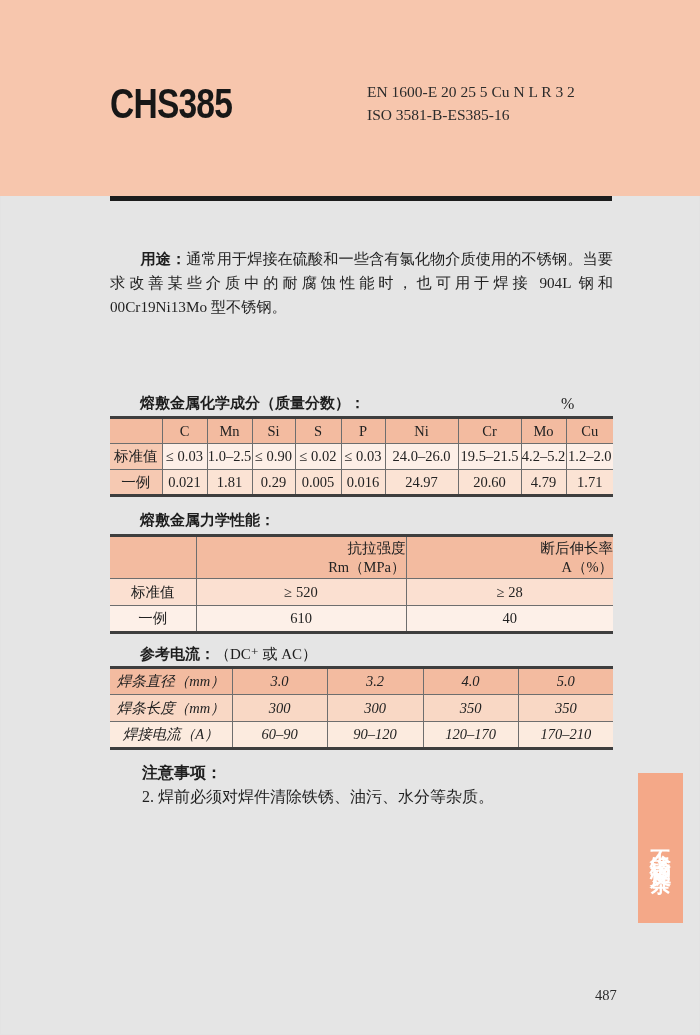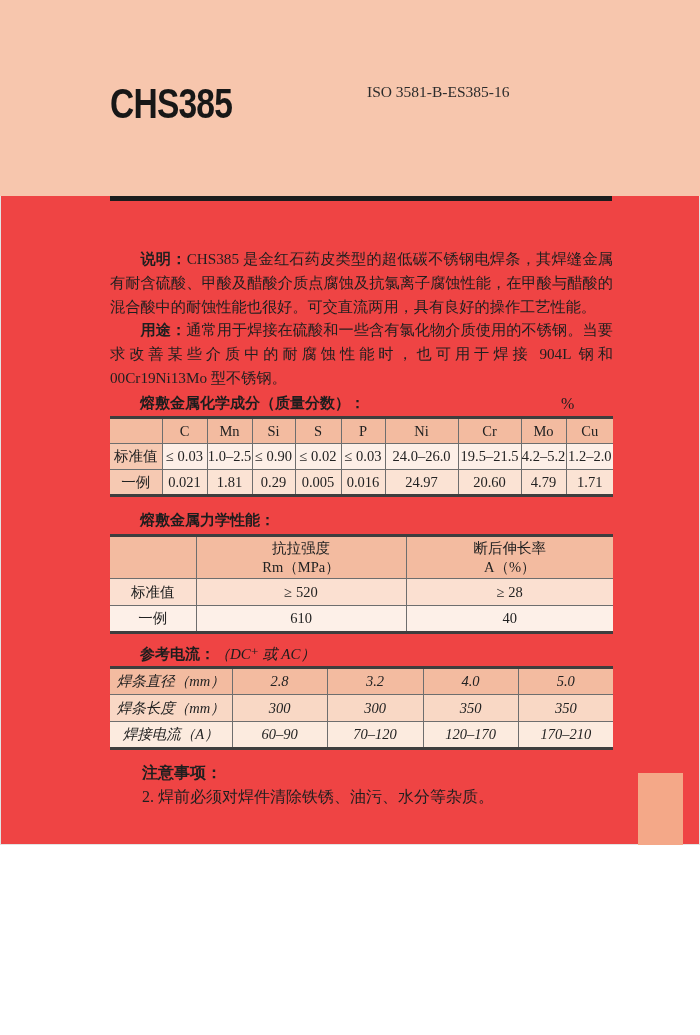--- a/index.html
+++ b/index.html
@@ -1,21 +1,21 @@
 <!DOCTYPE html>
 <html><head>
 <meta charset="utf-8">
 <style>
   * { margin: 0; padding: 0; box-sizing: border-box; }
   html, body { background: #fff; }
   .page {
     position: relative;
     width: 700px;
-    height: 845px;
-    background: #ef4444;
+    height: 1035px;
+    background: #e5e5e5;
     overflow: hidden;
     outline: 1px solid #e3e3e3;
     outline-offset: -1px;
     font-family: "Liberation Serif", "DejaVu Serif", serif;
     color: #222;
   }
 
   
   .header-band {
     position: absolute; top: 0; left: 0;
@@ -74,21 +74,20 @@
     white-space: nowrap;
   }
   .unit-pct {
     position: absolute; left: 561px; top: 395px;
     font-size: 16px; color: #1d1d1d;
   }
   .title-suffix {
     font-family: "Liberation Serif", "DejaVu Serif", serif;
     font-weight: normal;
     font-size: 15px;
-    font-style: italic;
   }
 
   
   table.tbl {
     position: absolute;
     border-collapse: collapse;
     table-layout: fixed;
     border-top: 3px solid #3e3e3e;
     border-bottom: 3px solid #3e3e3e;
   }
@@ -108,21 +107,21 @@
   .chem { left: 110px; top: 416px; width: 503px; }
   .chem td { font-size: 13.5px; height: 26px; }
   .chem tr.head td { background: #f3bba0; font-size: 14.5px; }
   .chem td.lab { background: #f6c9b2; font-size: 14.5px; }
   .chem tr.r1 td { background: #fdefe7; }
   .chem tr.r2 td { background: #fbe3d4; }
   .chem tr.r1 td.lab, .chem tr.r2 td.lab { background: #f6c9b2; }
 
   
   .mech { left: 110px; top: 534px; width: 503px; }
-  .mech tr.head td { background: #f3bba0; height: 43px; line-height: 19px; }
+  .mech tr.head td { background: #f3bba0; height: 43px; line-height: 19px; text-align: right; }
   .mech tr.r1 td { background: #fbe0d1; height: 27px; }
   .mech tr.r2 td { background: #fdf0e8; height: 27px; }
 
   
   .curr { left: 110px; top: 666px; width: 503px; }
   .curr td { height: 27px; font-size: 15px; font-style: italic; }
   .curr tr.row1 td { background: #f3bba0; }
   .curr tr.row2 td { background: #f9d8c5; }
   .curr tr.row3 td { background: #fcebdf; }
 
@@ -164,28 +163,28 @@
 </style>
 </head>
 <body>
 
 <div class="page">
 
   <div class="header-band">
     <div class="model-title">CHS385</div>
     <div class="specs">
       <div>
+        <div>EN 1600-E 20 25 5 Cu N L R 3 2</div>
         <div>ISO 3581-B-ES385-16</div>
       </div>
     </div>
   </div>
   <div class="header-rule"></div>
 
   <div class="description">
-    <p><span class="inline-heading">说明：</span><span>CHS385 是金红石药皮类型的超低碳不锈钢电焊条，其焊缝金属有耐含硫酸、甲酸及醋酸介质点腐蚀及抗氯离子腐蚀性能，在甲酸与醋酸的混合酸中的耐蚀性能也很好。可交直流两用，具有良好的操作工艺性能。</span></p>
     <p><span class="inline-heading">用途：</span><span>通常用于焊接在硫酸和一些含有氯化物介质使用的不锈钢。当要求改善某些介质中的耐腐蚀性能时，也可用于焊接 904L 钢和 00Cr19Ni13Mo 型不锈钢。</span></p>
   </div>
 
   <div class="section-title" style="left:140px; top:394px;">熔敷金属化学成分（质量分数）：</div>
   <div class="unit-pct">%</div>
   <table class="tbl chem">
     <colgroup>
       <col style="width:52px">
         <col style="width:45px">
         <col style="width:45px">
@@ -274,36 +273,36 @@
     <colgroup>
       <col style="width:122px">
         <col style="width:95px">
         <col style="width:96px">
         <col style="width:95px">
         <col style="width:95px">
     </colgroup>
     <tbody>
         <tr class="row1">
       <td>焊条直径（mm）</td>
-      <td>2.8</td>
+      <td>3.0</td>
       <td>3.2</td>
       <td>4.0</td>
       <td>5.0</td>
     </tr>
     <tr class="row2">
       <td>焊条长度（mm）</td>
       <td>300</td>
       <td>300</td>
       <td>350</td>
       <td>350</td>
     </tr>
     <tr class="row3">
       <td>焊接电流（A）</td>
       <td>60–90</td>
-      <td>70–120</td>
+      <td>90–120</td>
       <td>120–170</td>
       <td>170–210</td>
     </tr>
   </tbody>
     </table>
 
   <div class="notes">
     <div class="notes-title">注意事项：</div>
     <div>2. 焊前必须对焊件清除铁锈、油污、水分等杂质。</div>
   </div>

